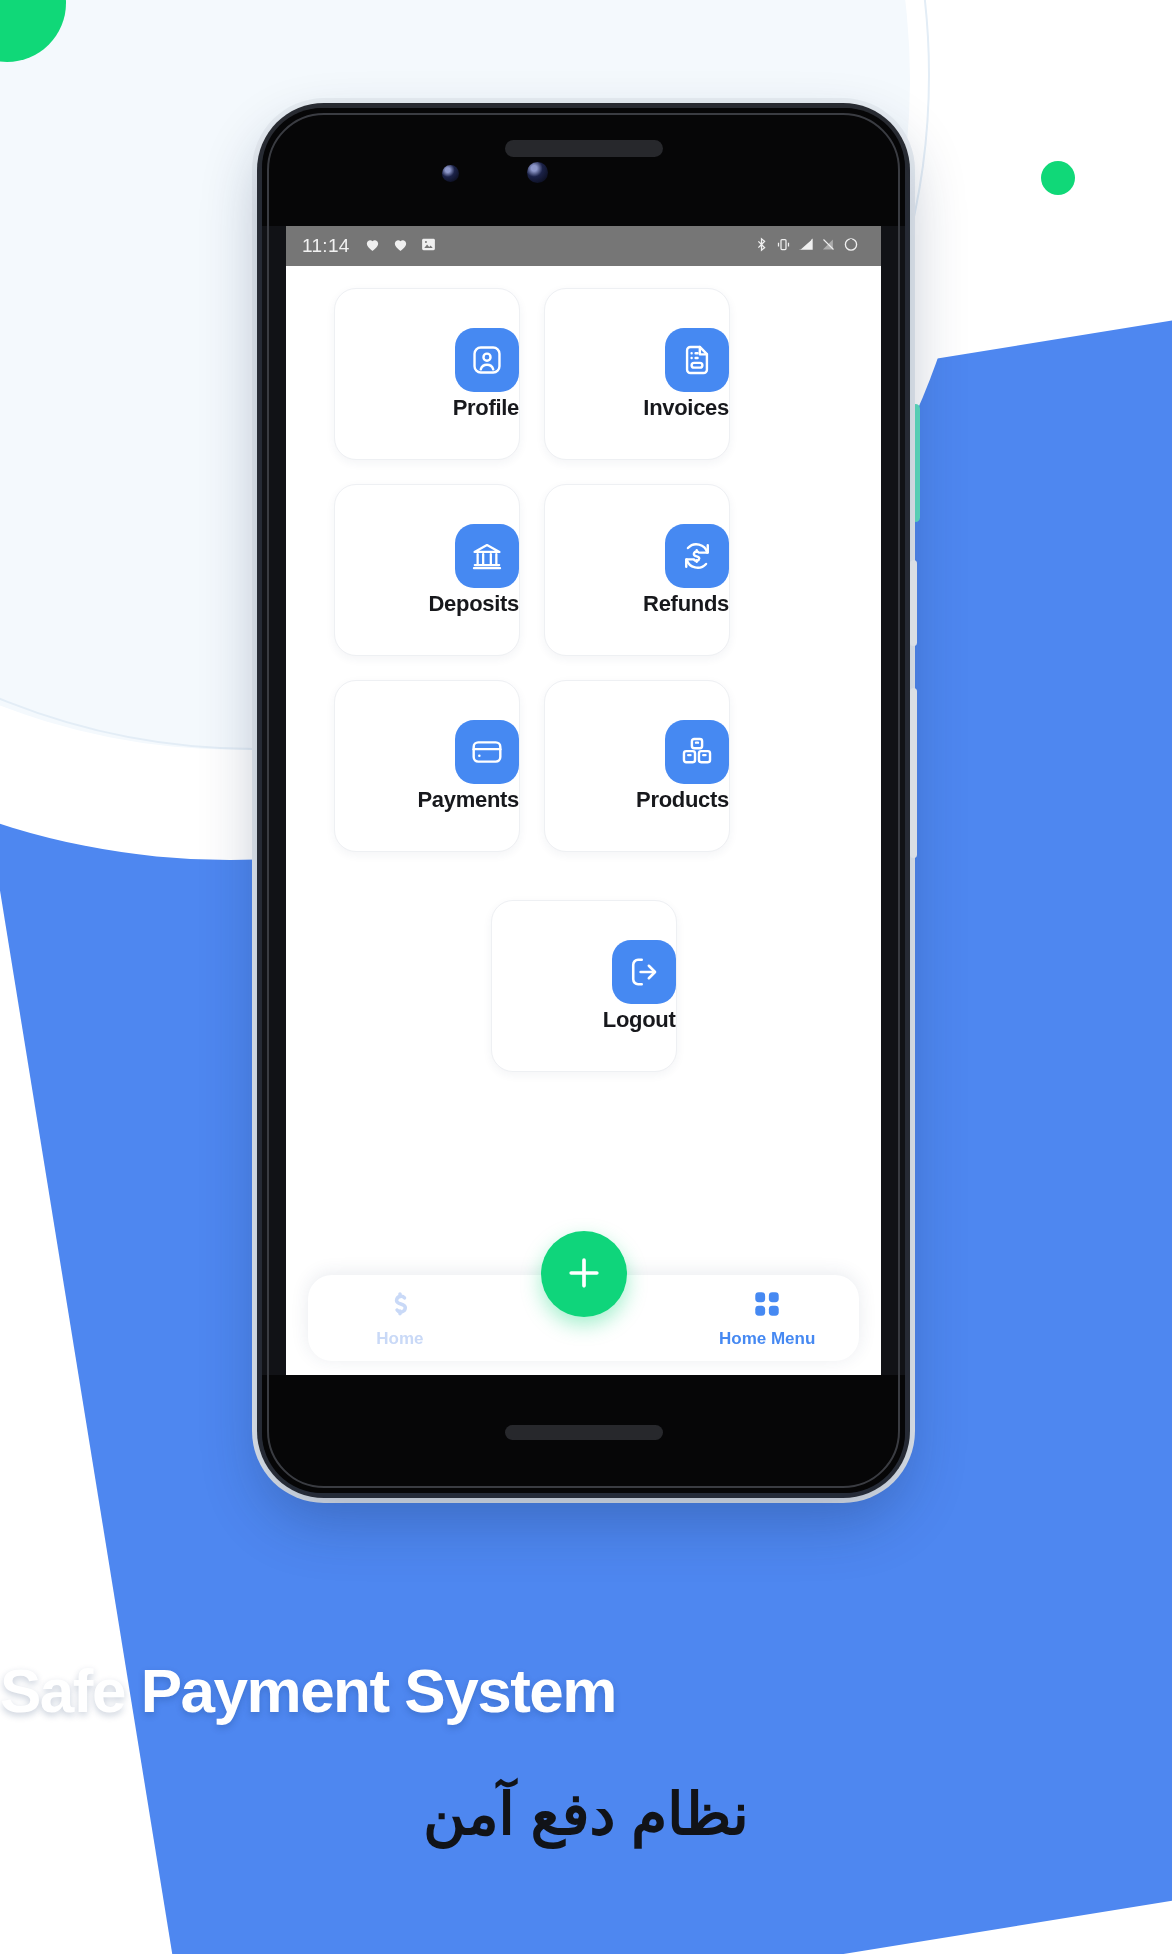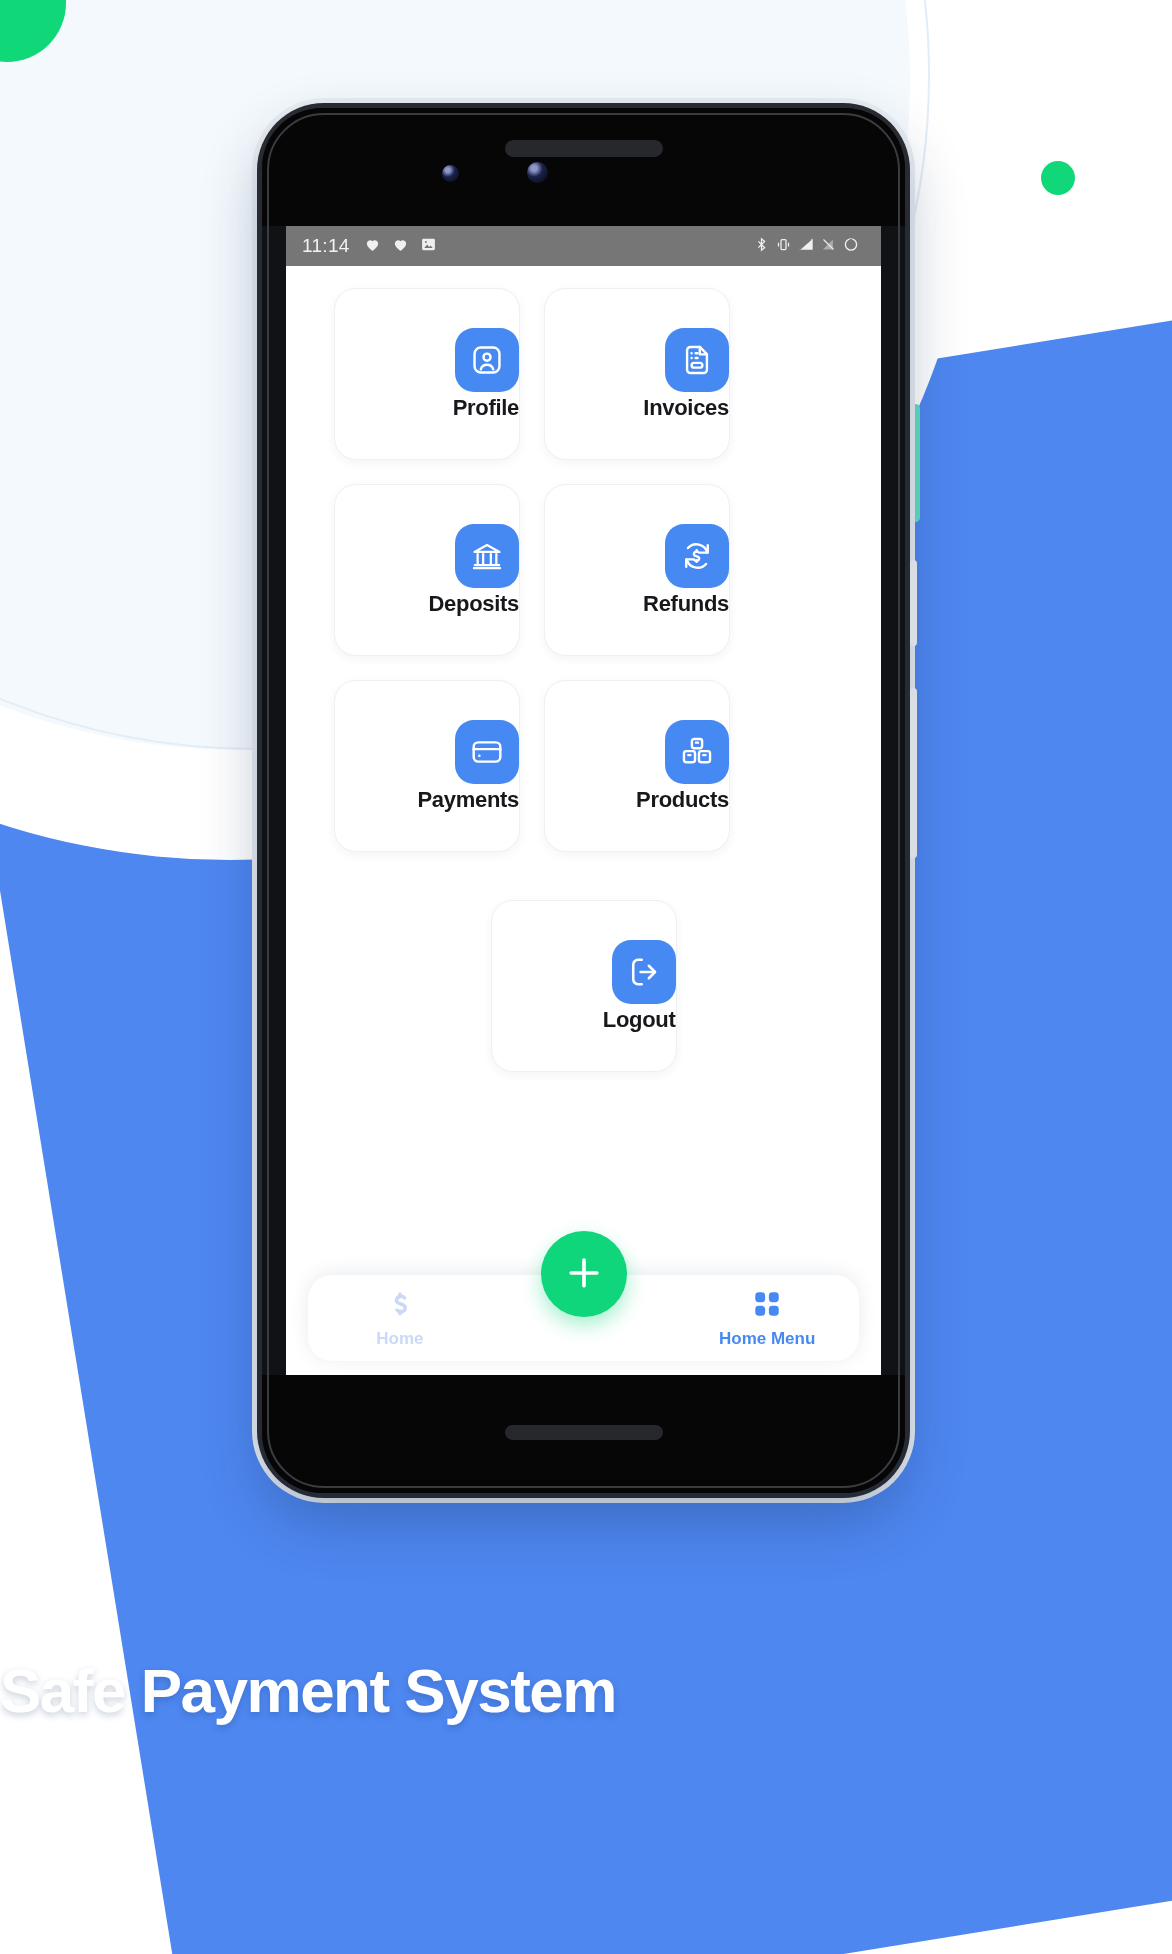--- a/index.html
+++ b/index.html
@@ -456,14 +456,15 @@
       </div>
 
     </div>
 
     <div class="bezel-bottom">
       <div class="speaker-bottom"></div>
     </div>
   </div>
 
   <div id="caption-en">Safe Payment System</div>
+  <div id="caption-ar">نظام دفع آمن</div>
 
 </div>
 
 </body></html>

